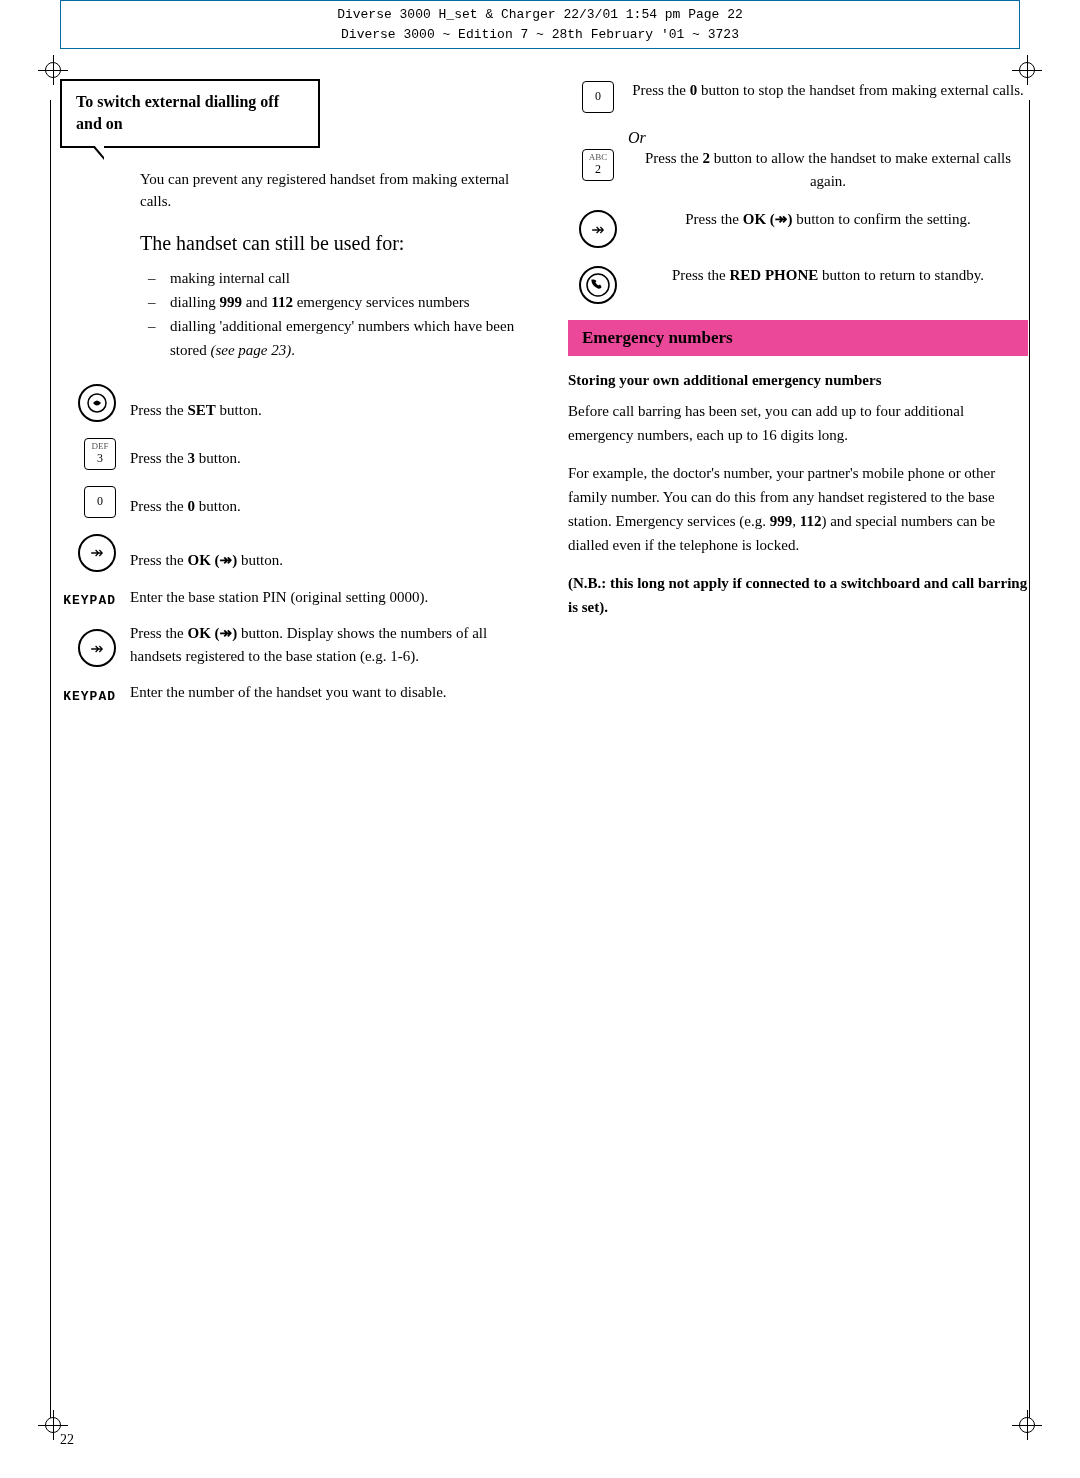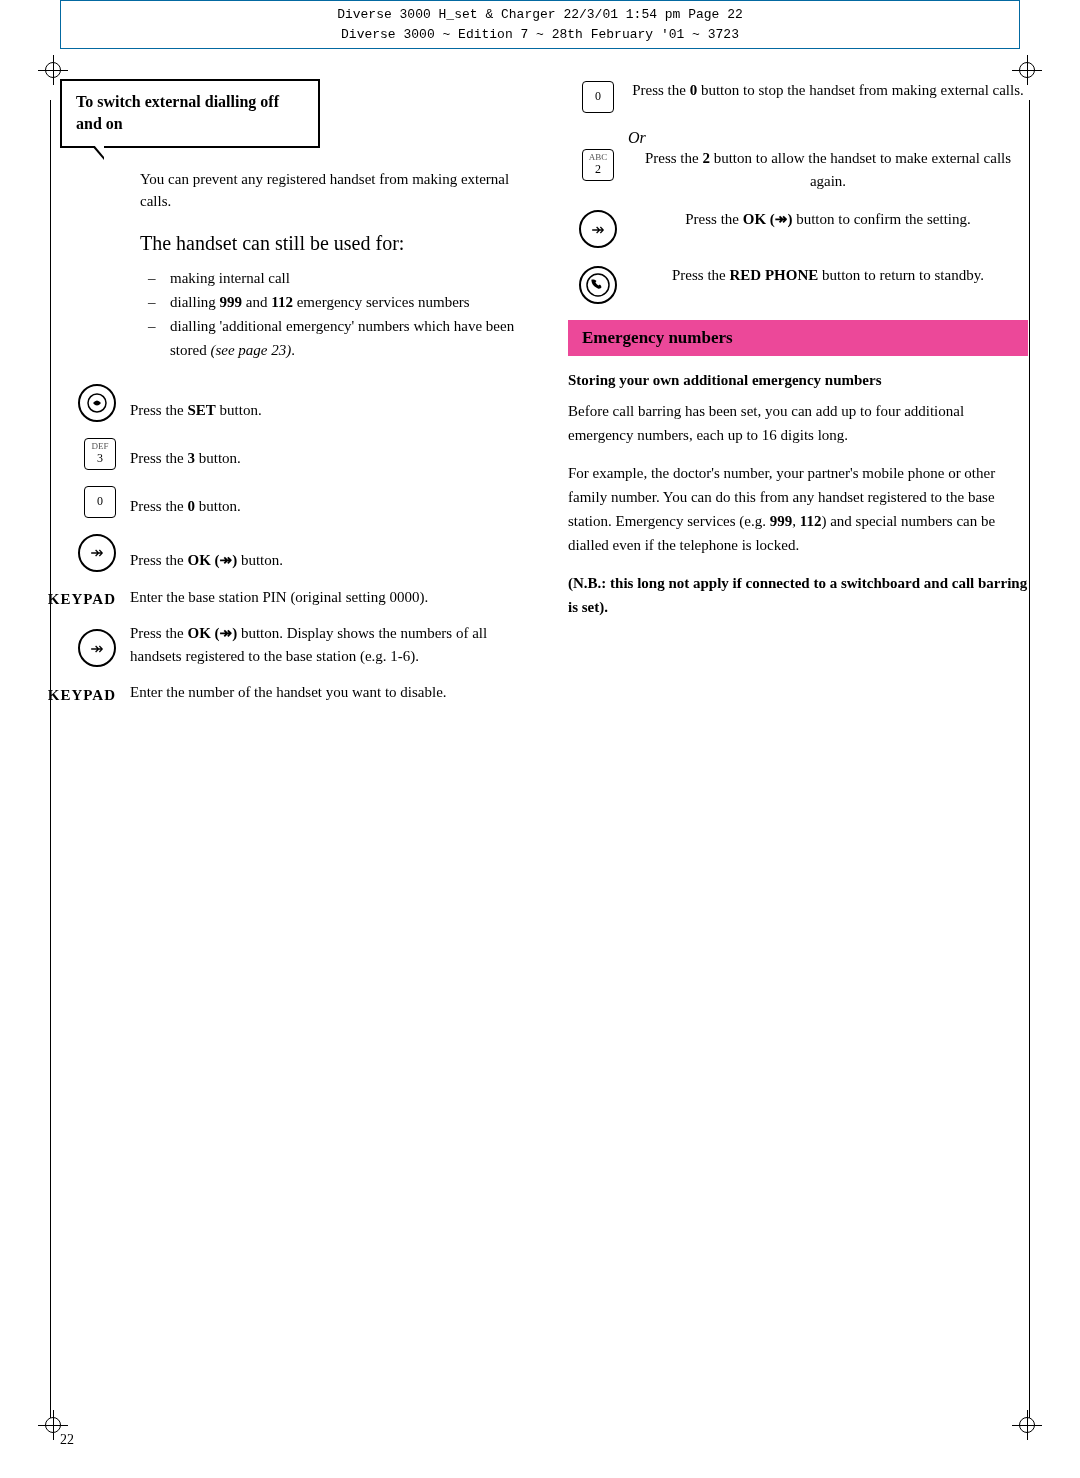--- a/index.html
+++ b/index.html
@@ -163,23 +163,23 @@
       flex-direction: column;
       background: #fff;
     }
 
     .icon-key-small {
       font-size: 9px;
       color: #555;
     }
 
     .keypad-label {
-      font-size: 15px;
+      font-size: 13px;
       font-weight: bold;
-      font-family: Liberation Serif, serif;
+      font-family: Liberation Mono, monospace;
       letter-spacing: 1px;
     }
 
     .icon-phone {
       width: 38px;
       height: 38px;
       border-radius: 50%;
       border: 2px solid #000;
       display: flex;
       align-items: center;

